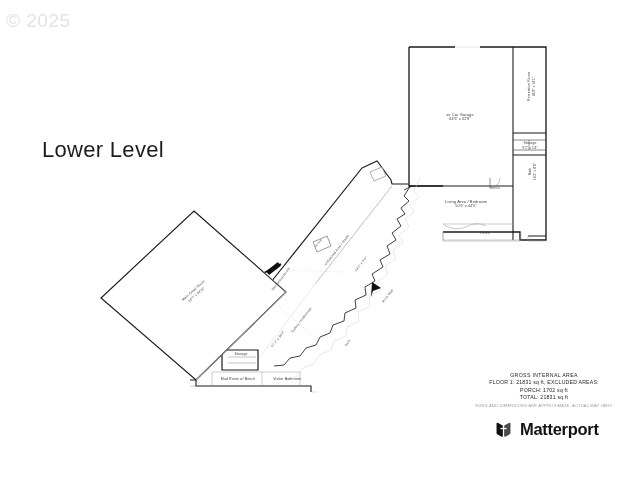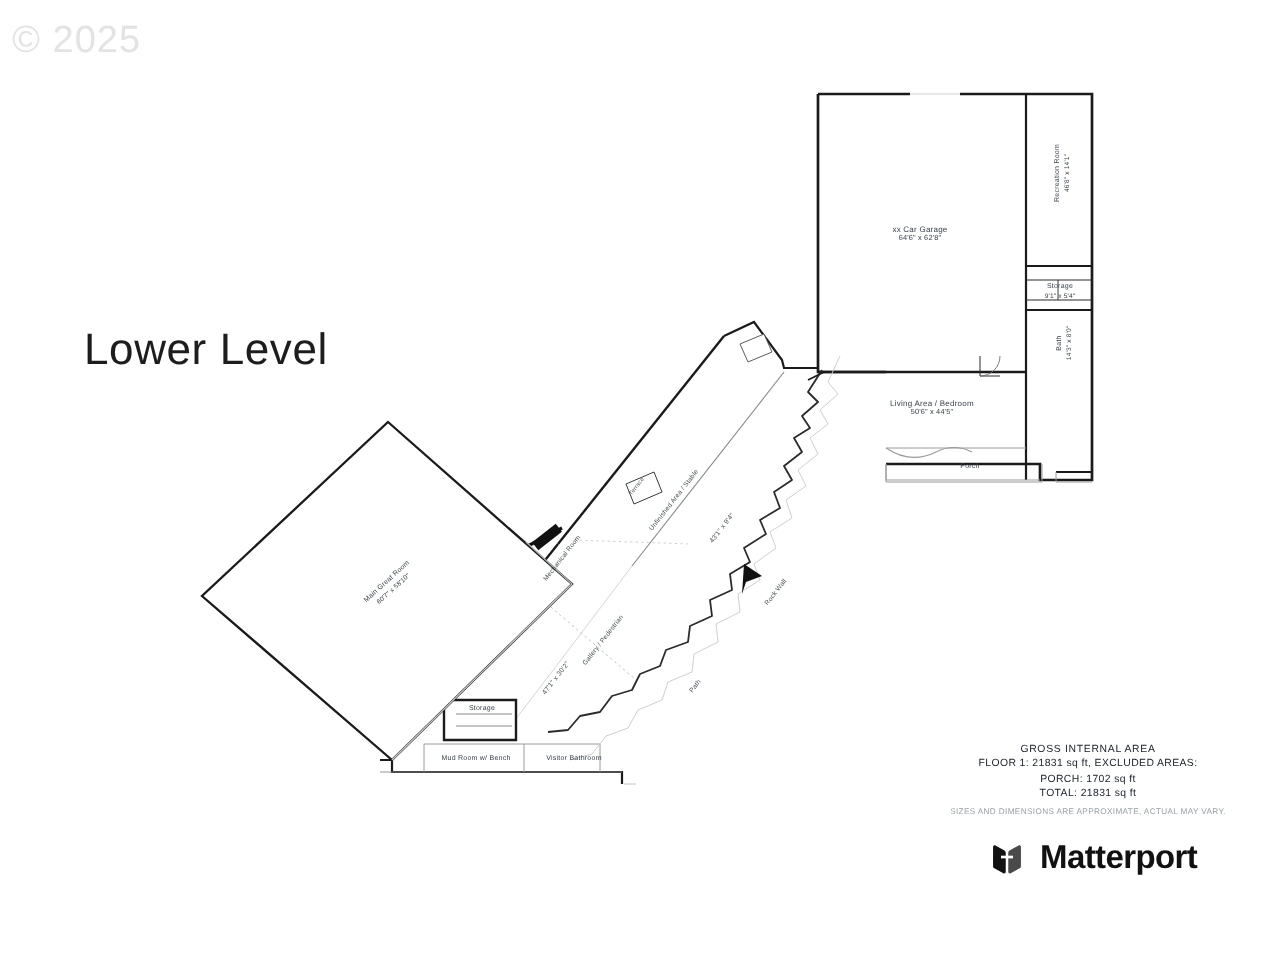--- a/index.html
+++ b/index.html
@@ -39,21 +39,20 @@
   
   #title {
     position: absolute;
     left: 42px;
     top: 137px;
     font-size: 22px;
     font-weight: 400;
     letter-spacing: 0.3px;
     color: #1d1d1d;
     white-space: nowrap;
-    margin-top: 25px;
   }
 
   
   #plan-svg {
     position: absolute;
     left: 0;
     top: 0;
     width: 640px;
     height: 480px;
   }

